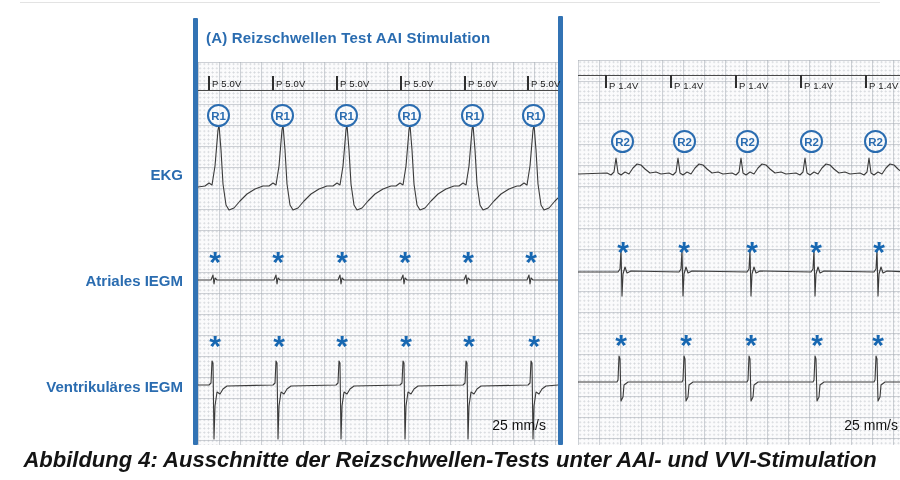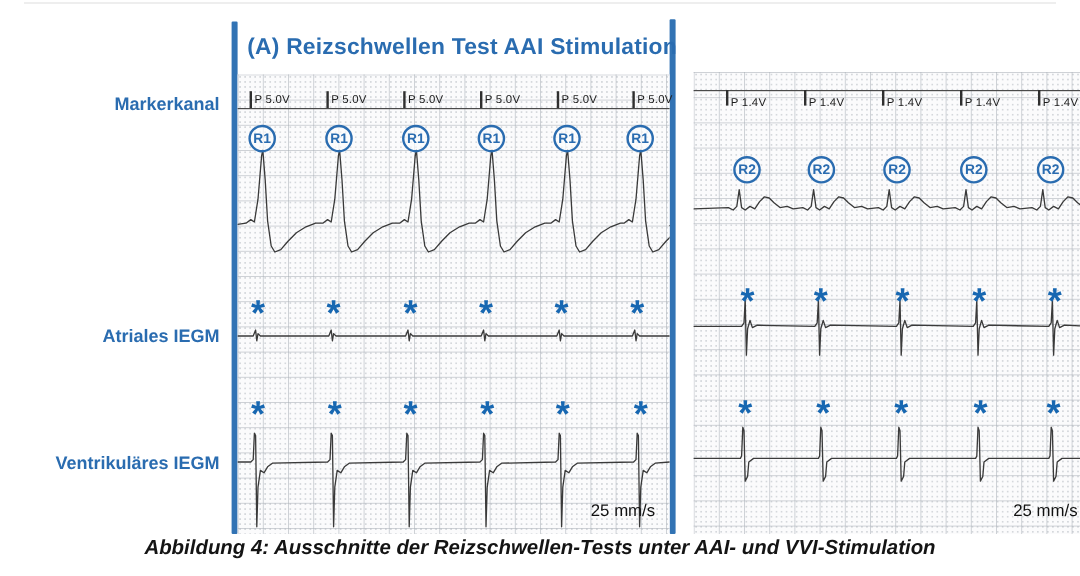--- a/index.html
+++ b/index.html
@@ -7,21 +7,21 @@
   .fig::before{content:"";position:absolute;left:20px;right:20px;top:2px;border-top:1px solid #e3e3e3;}
 
   
   .rowlab{position:absolute;left:0;width:183px;text-align:right;color:#2a6cb0;
           font-weight:bold;font-size:15px;line-height:18px;}
 
   
   .vbar{position:absolute;width:5px;background:#3273b4;border-radius:1px;}
 
   
-  .phead{position:absolute;color:#2a6cb0;font-weight:bold;font-size:19px;letter-spacing:.2px;white-space:nowrap;}
+  .phead{position:absolute;color:#2a6cb0;font-weight:bold;font-size:15px;letter-spacing:.2px;white-space:nowrap;}
 
   
   .grid{position:absolute;background-color:#fbfbfc;
     background-image:
       linear-gradient(rgba(168,174,182,.55) 1px, transparent 1px),
       linear-gradient(90deg, rgba(168,174,182,.55) 1px, transparent 1px),
       radial-gradient(circle, #d5d8dc .8px, transparent .95px);
     background-size:21px 21px,21px 21px,4.2px 4.2px;}
 
   .grid svg{position:absolute;left:0;top:0;}
@@ -44,28 +44,28 @@
         background:rgba(251,252,253,.65);color:#2a6cb0;font-weight:bold;font-size:11.5px;
         display:flex;align-items:center;justify-content:center;box-sizing:border-box;}
 
   
   .ast{position:absolute;color:#1767b1;font-weight:bold;font-size:30px;line-height:30px;width:18px;text-align:center;}
 
   
   .speed{position:absolute;font-size:14px;color:#111;}
 
   .caption{position:absolute;left:0;top:447px;width:900px;text-align:center;
-           font-style:italic;font-weight:600;font-size:17px;color:#141414;}
+           font-style:italic;font-weight:600;font-size:22px;color:#141414;}
 </style>
 </head>
 <body>
 
 <div class="fig">
 
-  <div class="rowlab" style="top:79px">Markerkanal</div>
+  <div class="rowlab" style="top:166px">EKG</div>
   <div class="rowlab" style="top:272px">Atriales IEGM</div>
   <div class="rowlab" style="top:378px">Ventrikuläres IEGM</div>
 
   <div class="vbar" style="left:193px;top:18px;height:427px"></div>
   <div class="vbar" style="left:558px;top:16px;height:429px"></div>
 
   <div class="phead" style="left:206px;top:29px">(A) Reizschwellen Test AAI Stimulation</div>
 
   <div class="grid" style="left:198px;top:62px;width:360px;height:383px">
 

